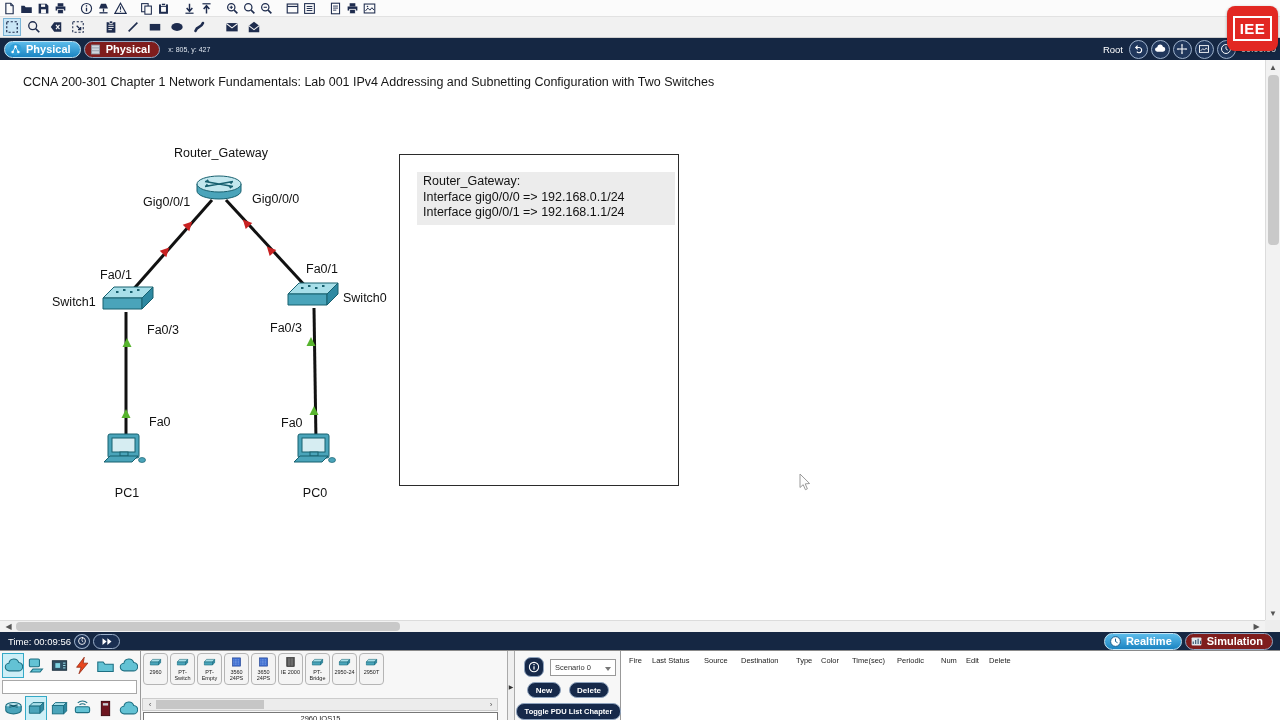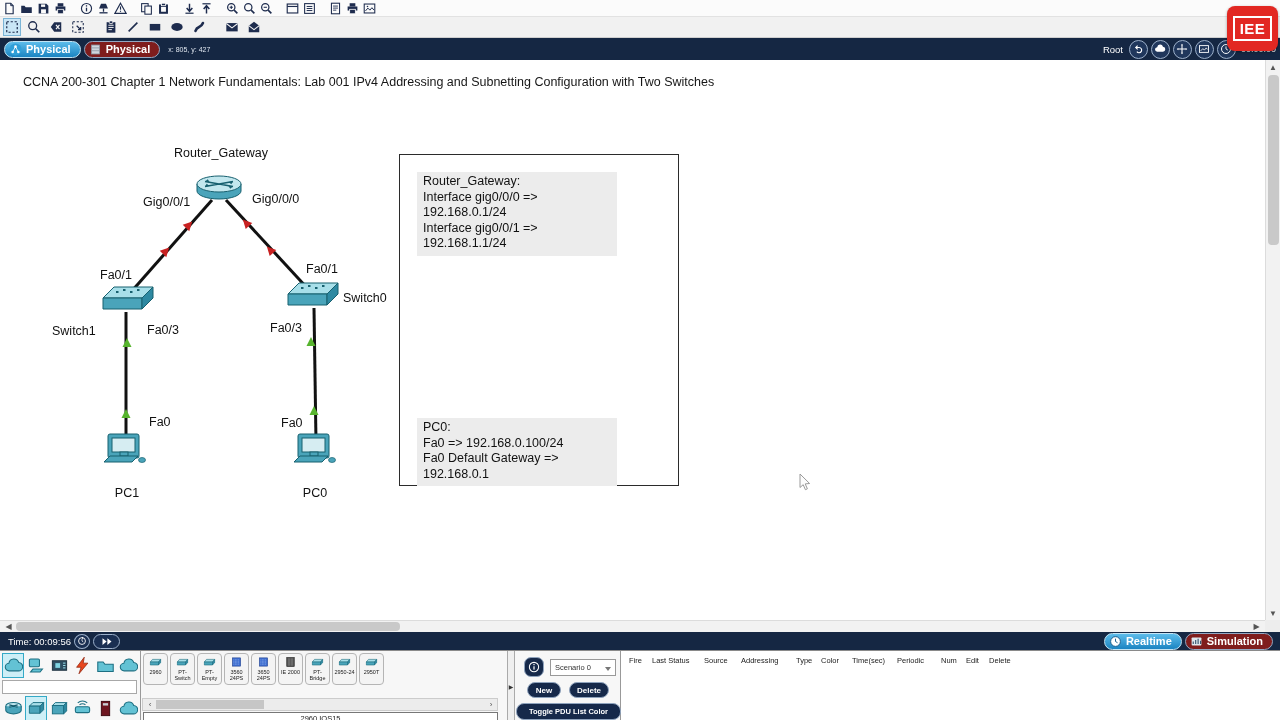--- a/index.html
+++ b/index.html
@@ -37,21 +37,21 @@
 
 #logo{position:absolute;top:6px;right:2px;width:51px;height:45px;background:#e22822;border-radius:8px;z-index:60;display:flex;align-items:center;justify-content:center;box-shadow:0 1px 3px rgba(0,0,0,.35);}
 #logo-inner{border:2.5px solid #fff;padding:3px 5px;color:#fff;font-weight:bold;font-size:15px;letter-spacing:.5px;line-height:1;}
 
 
 #canvas{position:absolute;left:0;top:60px;width:1265px;height:560px;background:#fff;overflow:hidden;}
 #canvas-title{position:absolute;left:23px;top:15px;font-size:12.5px;color:#161616;}
 #topo{position:absolute;left:0;top:0;}
 .nodelabel,.portlabel{position:absolute;font-size:12.5px;color:#111;white-space:nowrap;}
 #infobox{position:absolute;left:399px;top:94px;width:280px;height:332px;border:1px solid #2b2b2b;background:#fff;}
-.info-block{position:absolute;left:17px;width:200px;font-size:12.5px;line-height:15.5px;color:#111;background:#ececec;padding:2px 4px 4px 6px;white-space:pre-line;}
+.info-block{position:absolute;left:17px;width:258px;font-size:12.5px;line-height:15.5px;color:#111;background:#ececec;padding:2px 4px 4px 6px;white-space:pre-line;}
 #info-router{top:17px;}#info-pc1{top:146px;}#info-pc0{top:263px;}
 #cursor{position:absolute;left:798px;top:413px;}
 
 
 #vscroll{position:absolute;left:1265px;top:60px;width:15px;height:560px;background:#f2f2f2;border-left:1px solid #dcdcdc;}
 .scroll-btn{position:absolute;display:flex;align-items:center;justify-content:center;font-size:8px;color:#555;}
 #vs-up{left:0;top:0;width:14px;height:14px;}
 #vs-down{left:0;top:546px;width:14px;height:14px;}
 #vs-thumb{position:absolute;left:2px;top:15px;width:11px;height:170px;background:#c9c9c9;border-radius:4px;}
 #hscroll{position:absolute;left:0;top:620px;width:1265px;height:12px;background:#f2f2f2;border-top:1px solid #dcdcdc;}
@@ -570,41 +570,38 @@
     </g>
 
     <use href="#pt-router" transform="translate(219,128)"></use>
     <use href="#pt-switch" transform="translate(128,240)"></use>
     <use href="#pt-switch" transform="translate(313,236)"></use>
     <use href="#pt-pc" transform="translate(127,395)"></use>
     <use href="#pt-pc" transform="translate(317,395)"></use>
   </svg>
 
   <span class="nodelabel" style="left:146px;top:86px;width:150px;text-align:center;">Router_Gateway</span>
-  <span class="nodelabel" style="left:52px;top:235px;margin-top:29px;">Switch1</span>
+  <span class="nodelabel" style="left:52px;top:235px;">Switch1</span>
   <span class="nodelabel" style="left:343px;top:231px;">Switch0</span>
   <span class="nodelabel" style="left:112px;top:426px;width:30px;text-align:center;">PC1</span>
   <span class="nodelabel" style="left:297px;top:426px;width:36px;text-align:center;">PC0</span>
 
   <span class="portlabel" style="left:143px;top:135px;">Gig0/0/1</span>
   <span class="portlabel" style="left:252px;top:132px;">Gig0/0/0</span>
   <span class="portlabel" style="left:100px;top:208px;">Fa0/1</span>
   <span class="portlabel" style="left:306px;top:202px;">Fa0/1</span>
   <span class="portlabel" style="left:147px;top:263px;">Fa0/3</span>
   <span class="portlabel" style="left:270px;top:261px;">Fa0/3</span>
   <span class="portlabel" style="left:149px;top:355px;">Fa0</span>
   <span class="portlabel" style="left:281px;top:356px;">Fa0</span>
 
   <div id="infobox">
     <div class="info-block" id="info-router">Router_Gateway:
 Interface gig0/0/0 =&gt; 192.168.0.1/24
 Interface gig0/0/1 =&gt; 192.168.1.1/24</div>
-    <div class="info-block" id="info-pc0">PC0:
-Fa0 =&gt; 192.168.0.100/24
-Fa0 Default Gateway =&gt; 192.168.0.1</div>
   </div>
 
   <span id="cursor">
       <svg width="15" height="20" viewBox="0 0 15 20">
         <path d="M2 1v13.5l3.2-2.8 2.2 5 2-.9-2.2-4.9 4.4-.4z" fill="#fcfcfc" stroke="#9a9a9a" stroke-width="1"></path>
       </svg>
     </span>
 </div>
 
 <div id="vscroll">
@@ -793,28 +790,28 @@
         <svg viewBox="0 0 16 16">
           <use href="#i-info"></use>
         </svg>
       </div>
     <div id="scenario-select">
       <span>Scenario 0</span>
       <span class="chev"></span>
     </div>
     <div class="navybtn" id="new-btn">New</div>
     <div class="navybtn" id="delete-btn">Delete</div>
-    <div class="navybtn" id="toggle-btn">Toggle PDU List Color</div>
+    <div class="navybtn" id="toggle-btn">Toggle PDU List Chapter</div>
   </div>
   <div id="pdu-area">
     <div id="pdu-headers">
         <span class="pdu-h" style="left: 8px;">Fire</span>
         <span class="pdu-h" style="left: 31px;">Last Status</span>
         <span class="pdu-h" style="left: 83px;">Source</span>
-        <span class="pdu-h" style="left: 120px;">Addressing</span>
+        <span class="pdu-h" style="left: 120px;">Destination</span>
         <span class="pdu-h" style="left: 175px;">Type</span>
         <span class="pdu-h" style="left: 200px;">Color</span>
         <span class="pdu-h" style="left: 231px;">Time(sec)</span>
         <span class="pdu-h" style="left: 276px;">Periodic</span>
         <span class="pdu-h" style="left: 320px;">Num</span>
         <span class="pdu-h" style="left: 345px;">Edit</span>
         <span class="pdu-h" style="left: 368px;">Delete</span>
       </div>
   </div>
 </div>

